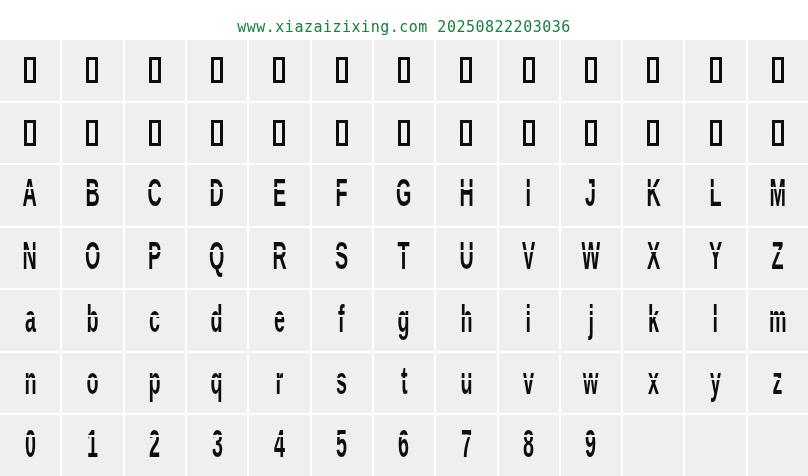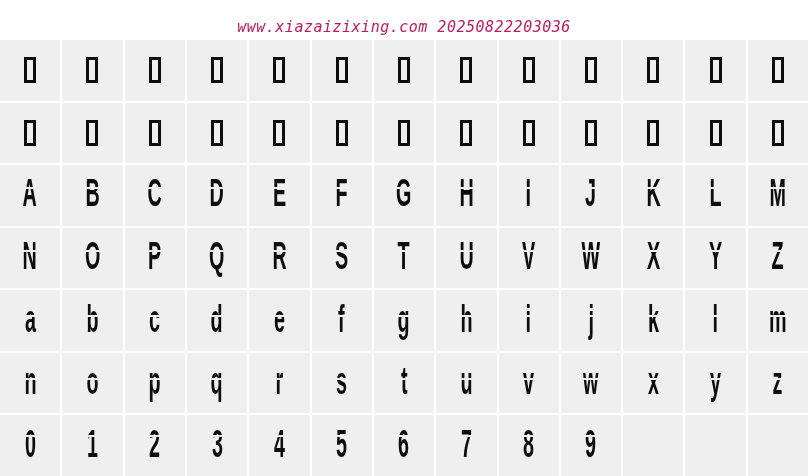--- a/index.html
+++ b/index.html
@@ -17,24 +17,23 @@
   }
   .watermark {
     position: absolute;
     top: 18px;
     left: 0;
     width: 100%;
     text-align: center;
     font-family: "DejaVu Sans Mono", monospace;
     font-size: 15px;
     letter-spacing: 0.5px;
-    color: #be185d;
+    color: #15803d;
     white-space: pre;
     user-select: none;
-    font-style: italic;
   }
   .grid {
     position: absolute;
     top: 40px;
     left: 0;
     width: 808px;
     height: 436px;
     display: flex;
     flex-direction: column;
     gap: 2px;

